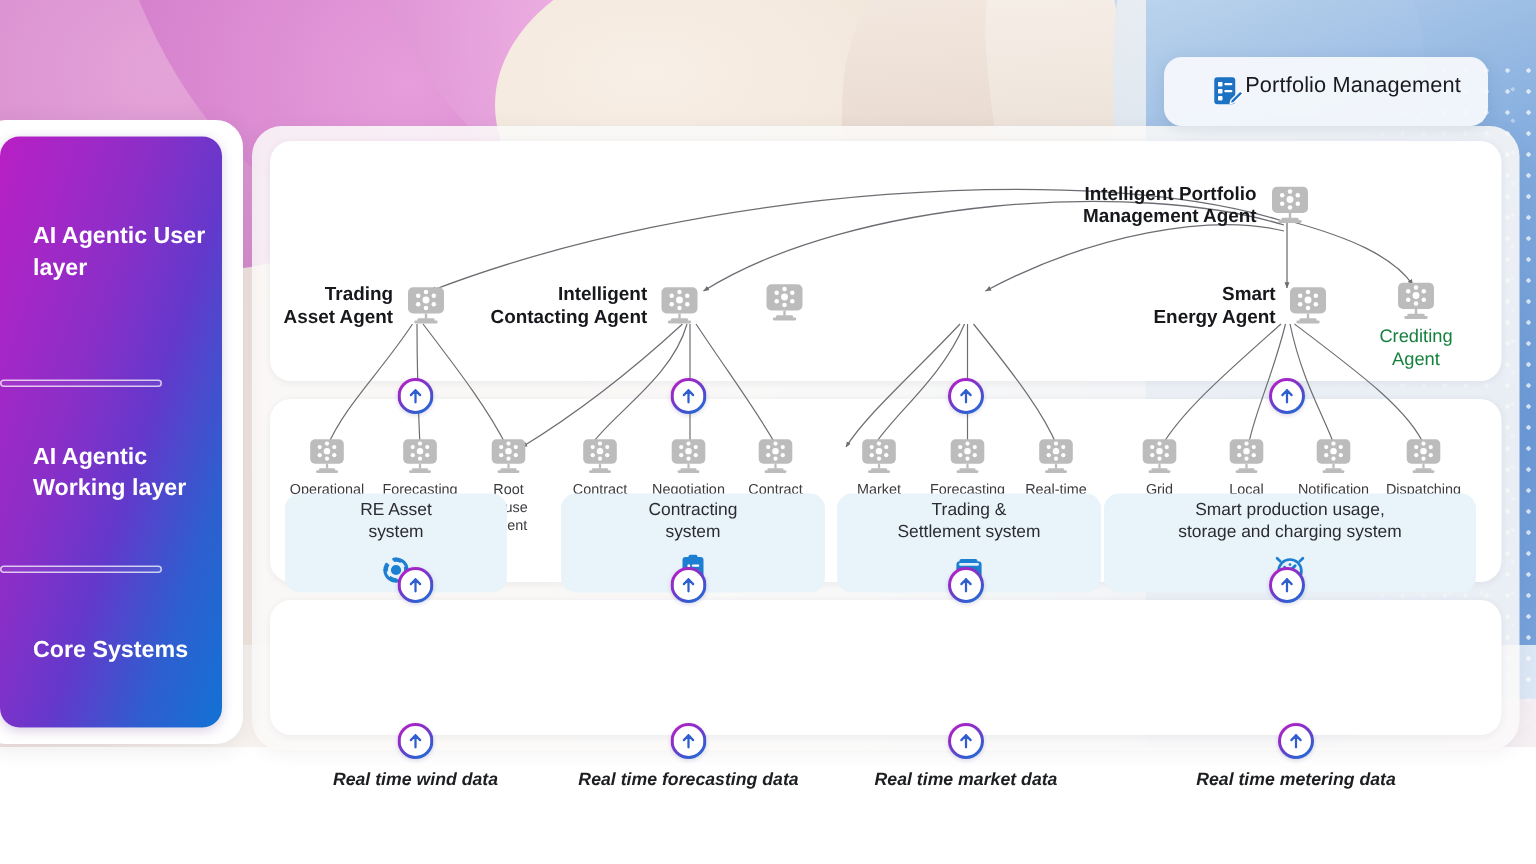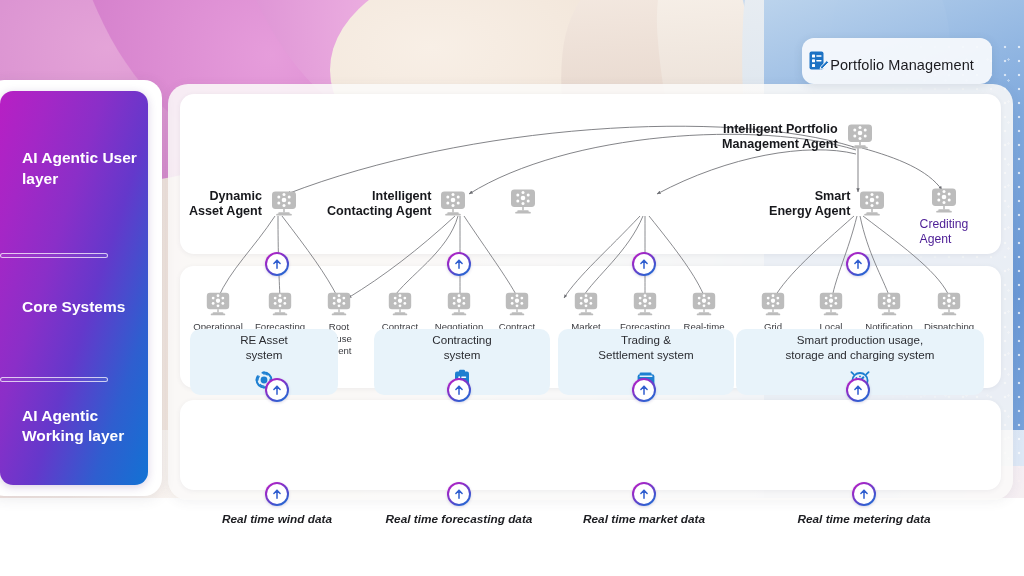--- a/index.html
+++ b/index.html
@@ -99,24 +99,24 @@
     background: #ffffff;
   }
   .bg-band {
     position: absolute; left: 0; top: 430px; width: 1024px; height: 72px;
     background: linear-gradient(to right, rgba(255,255,255,0.0), rgba(255,255,255,0.65) 20%, rgba(255,255,255,0.75));
   }
 
   
   #portfolio-badge {
     position: absolute; right: 32px; top: 38px; z-index: 40;
-    display: flex; align-items: flex-end; 
+    display: flex; align-items: flex-start; 
     background: rgba(247,250,253,0.93);
     border-radius: 12px;
-    padding: 11px 18px 11px 4px;
+    padding: 11px 18px 11px 30px;
     box-shadow: 0 2px 10px rgba(40,70,110,0.12);
   }
   #portfolio-badge .badge-label {
     font-size: 14.5px; color: #1b1b1f; letter-spacing: .1px; white-space: nowrap;
   }
 
   
   #layer-rail-shell {
     position: absolute; left: -14px; top: 80px; width: 176px; height: 416px;
     background: #ffffff; border-radius: 18px; z-index: 25;
@@ -166,22 +166,22 @@
     position: absolute; z-index: 30;
     display: flex; align-items: center;
   }
   .agent .agent-label {
     font-size: 12.6px; font-weight: 700; color: #17181c;
     line-height: 1.22; text-align: right; white-space: pre-line;
     margin-right: 7px;
   }
   .agent.below { flex-direction: column; align-items: center; }
   .agent.below .agent-label {
-    text-align: left; margin: 3px 0 0 0; font-weight: 400;
-    font-size: 12.2px; color: #4c1d95;
+    text-align: center; margin: 3px 0 0 0; font-weight: 400;
+    font-size: 12.2px; color: #15803d;
   }
   .mon { width: 30px; height: 26px; flex: none; }
 
   
   .wagent {
     position: absolute; z-index: 30; width: 64px;
     display: flex; flex-direction: column; align-items: center;
   }
   .wagent .mon { width: 28px; height: 25px; }
   .wagent .wlabel {
@@ -260,27 +260,27 @@
   </span>
   <span class="badge-label">Portfolio Management</span>
 </div>
 
 <div id="layer-rail-shell">
   <div id="layer-rail">
     <div class="rail-seg s1">
       <div class="rail-label">AI Agentic
 User layer</div>
     </div>
-    <div class="rail-seg s3">
-      <div class="rail-label">Core Systems</div>
-    </div>
     <div class="rail-seg s2">
       <div class="rail-label">AI Agentic
 Working
 layer</div>
+    </div>
+    <div class="rail-seg s3">
+      <div class="rail-label">Core Systems</div>
     </div>
     <div class="rail-div d1"></div>
     <div class="rail-div d2"></div>
   </div>
 </div>
 
 <div id="diagram">
   <div class="panel" id="panel-user"></div>
   <div class="panel" id="panel-working"></div>
   <div class="panel" id="panel-core"></div>
@@ -339,21 +339,21 @@
       <circle cx="20.2" cy="6.1" r="1.5" fill="#ffffff"></circle>
     <circle cx="9.8" cy="11.9" r="1.5" fill="#ffffff"></circle>
       <circle cx="20.2" cy="11.9" r="1.5" fill="#ffffff"></circle>
     <rect x="14.2" y="18" width="1.6" height="3.4" fill="#bcbcbc"></rect>
     <rect x="9.2" y="21.2" width="11.6" height="2.1" rx="1" fill="#bcbcbc"></rect>
     <rect x="7.2" y="22.7" width="15.6" height="1.9" rx="0.9" fill="#bcbcbc"></rect>
   </svg>
 </div>
 
 <div class="agent" style="left:189px; top:189px;">
-  <div class="agent-label">Dynamic
+  <div class="agent-label">Trading
 Asset Agent</div>
   <svg class="mon" viewBox="0 0 30 26">
     <rect x="3" y="0.5" width="24" height="17.5" rx="3.4" fill="#bcbcbc"></rect>
     <circle cx="15" cy="9" r="2.3" fill="#ffffff"></circle>
     <circle cx="15" cy="3.6" r="1.5" fill="#ffffff"></circle>
       <circle cx="15" cy="14.4" r="1.5" fill="#ffffff"></circle>
     <circle cx="9.8" cy="6.1" r="1.5" fill="#ffffff"></circle>
       <circle cx="20.2" cy="6.1" r="1.5" fill="#ffffff"></circle>
     <circle cx="9.8" cy="11.9" r="1.5" fill="#ffffff"></circle>
       <circle cx="20.2" cy="11.9" r="1.5" fill="#ffffff"></circle>

